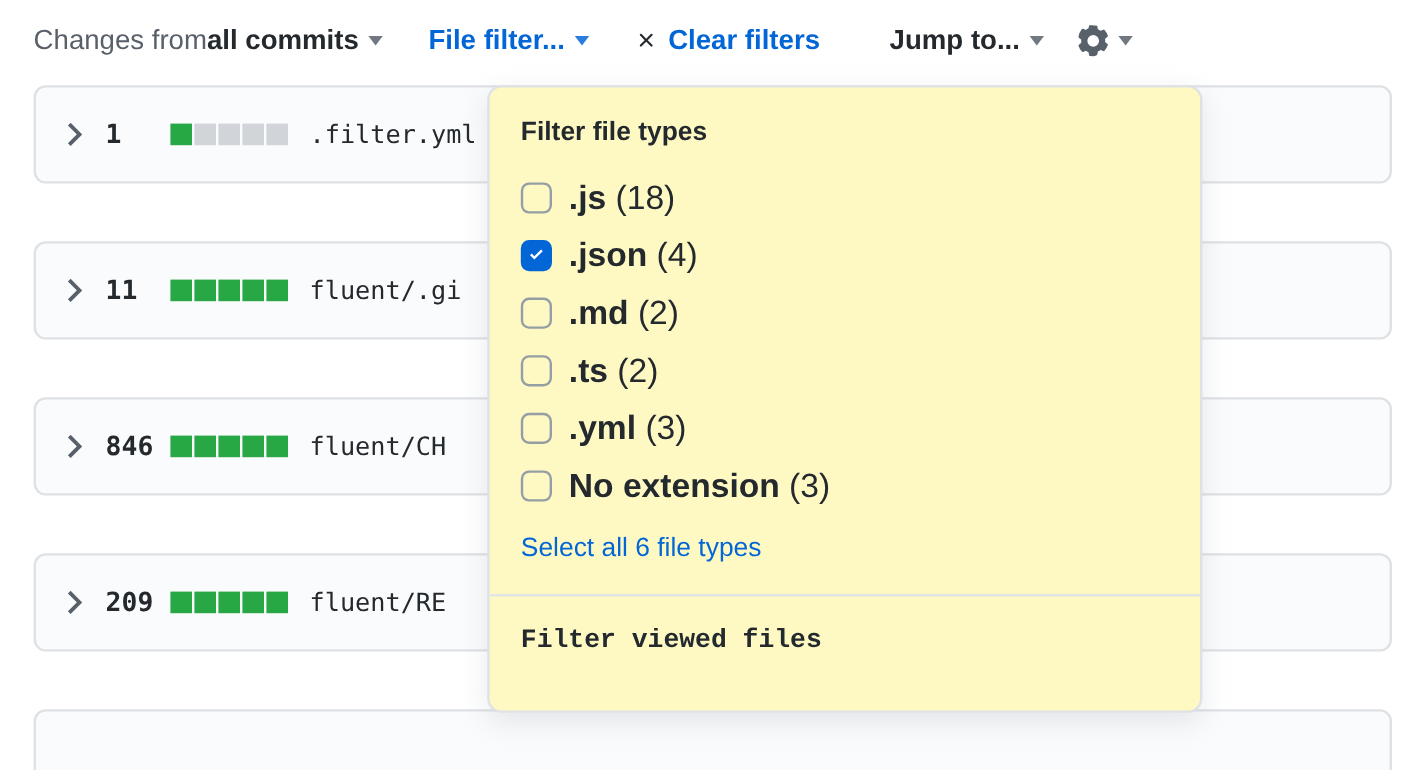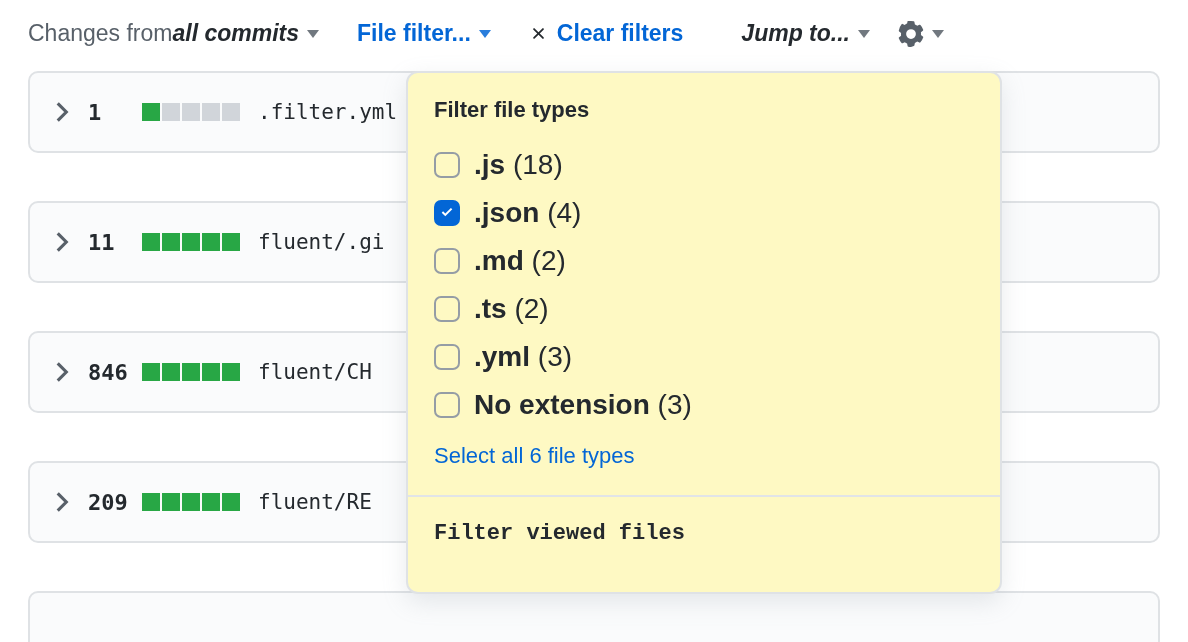--- a/index.html
+++ b/index.html
@@ -24,21 +24,21 @@
   }
 
   .toolbar-item {
     display: inline-flex;
     align-items: center;
     color: #586069;
     cursor: pointer;
     padding-right: 38px;
     white-space: nowrap;
   }
-  .toolbar-item .bold { font-weight: 600; color: #24292e; font-style: italic; }
+  .toolbar-item .bold { font-weight: 600; color: #24292e; }
 
   .link-blue { color: #0366d6; font-weight: 600; }
 
   .caret {
     display: inline-block;
     width: 0; height: 0;
     border-left: 6px solid transparent;
     border-right: 6px solid transparent;
     border-top: 8px solid currentColor;
     margin-left: 8px;

